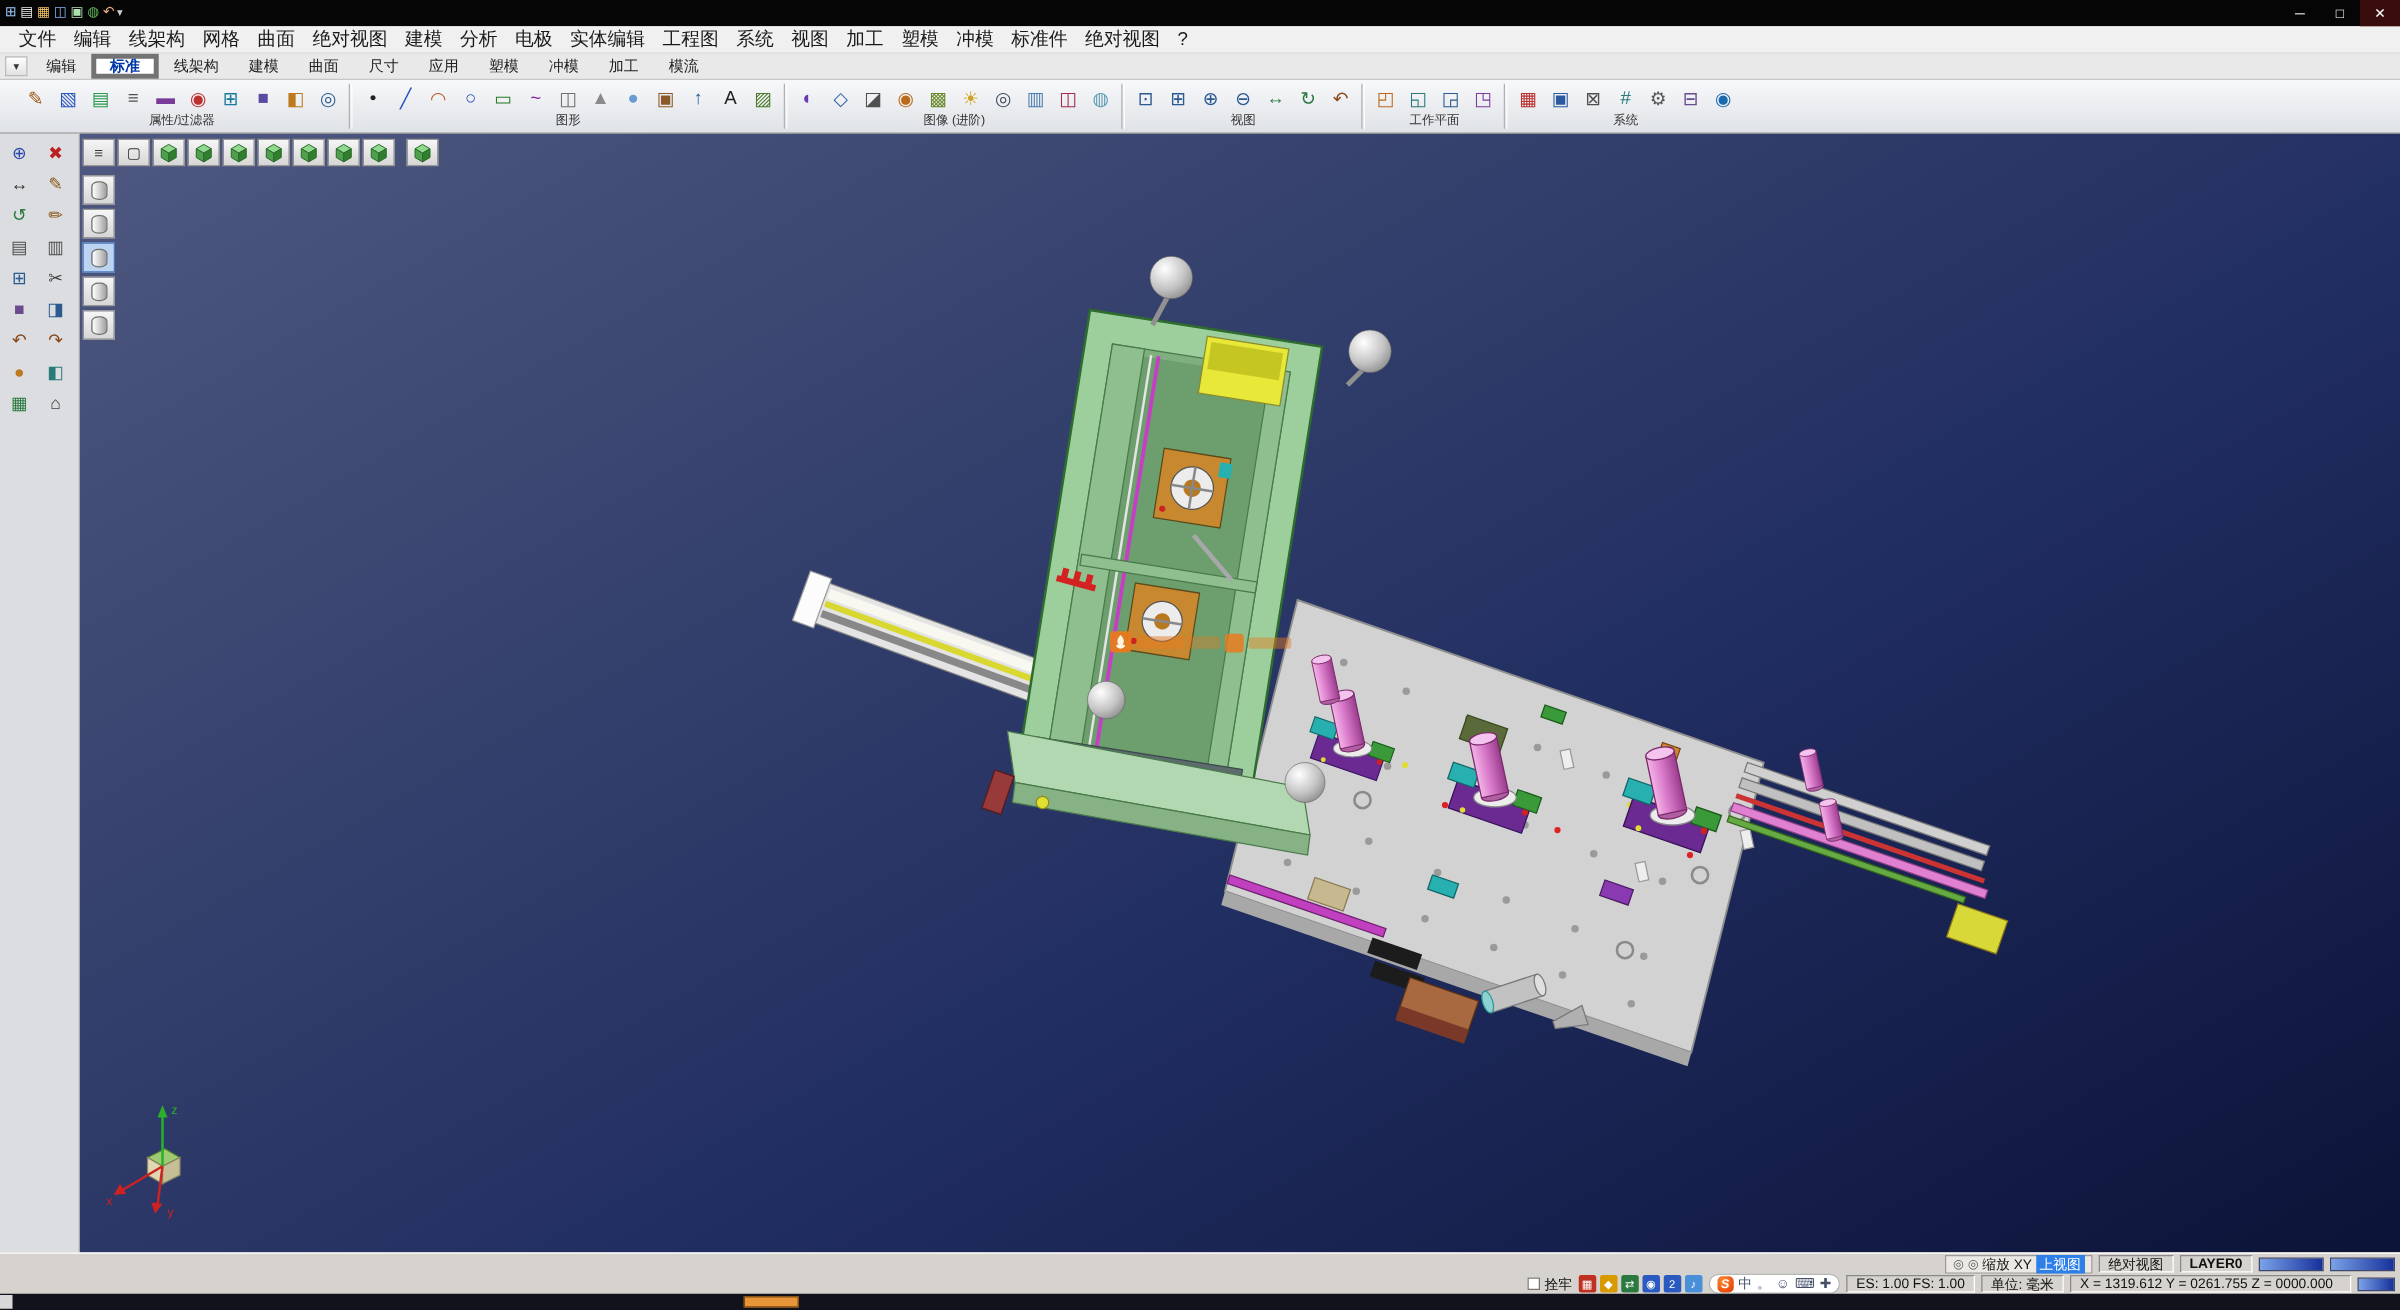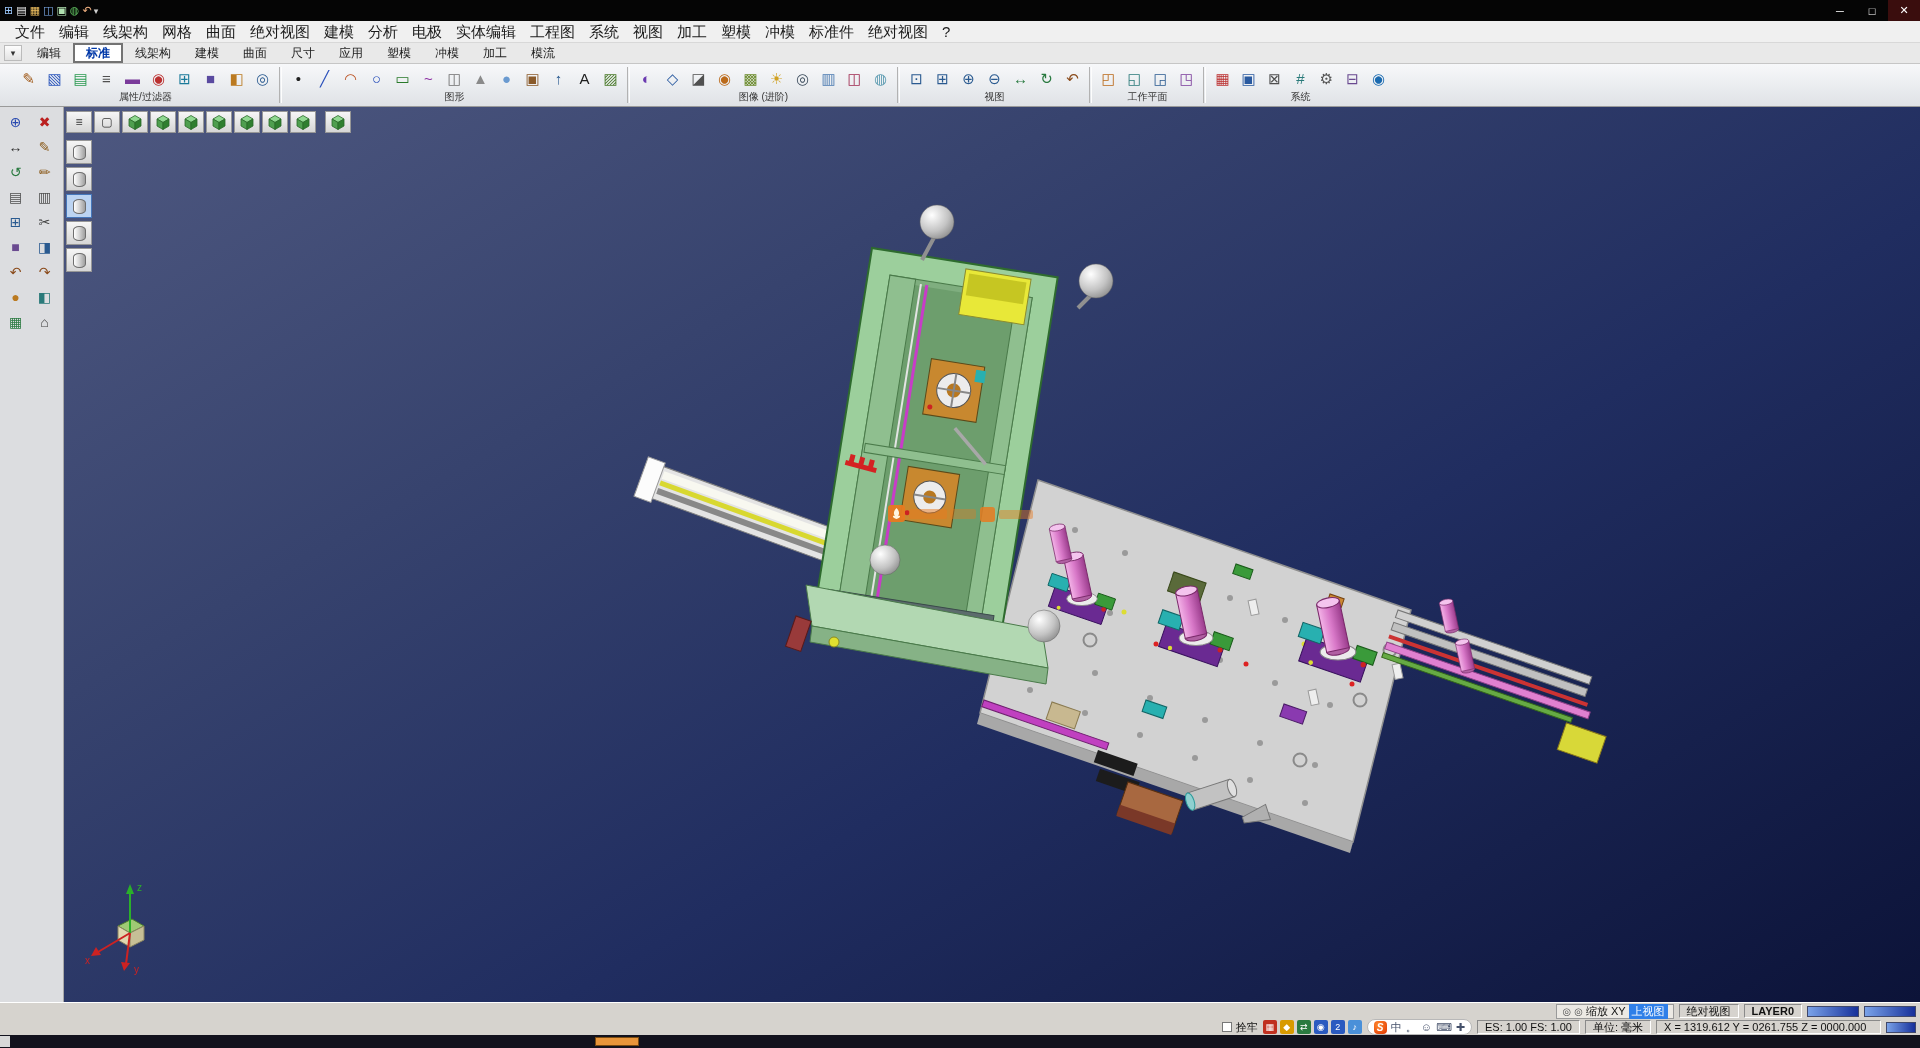--- a/index.html
+++ b/index.html
@@ -23,21 +23,21 @@
   .menubar{position:absolute;top:21px;left:0;right:0;height:22px;background:#f0f0f0;
     border-bottom:1px solid #d8d8d8;display:flex;align-items:center;padding-left:8px;}
   .menu-item{font-size:15px;color:#1a1a1a;padding:0 7px;line-height:22px;cursor:default;}
 
   
   .tabbar{position:absolute;top:43px;left:0;right:0;height:21px;background:#e9e9e9;
     border-bottom:1px solid #c6c6c6;display:flex;align-items:stretch;padding-left:4px;}
   .tab-dd{width:18px;display:flex;align-items:center;justify-content:center;font-size:9px;color:#333;
     border:1px solid #bbb;background:linear-gradient(#fdfdfd,#e2e2e2);margin:2px 3px 2px 0;}
   .tab{font-size:12px;color:#222;padding:0 11px;display:flex;align-items:center;border:1px solid transparent;}
-  .tab.active{background:#fff;border:2px solid #737373;color:#0038a8;font-weight:bold;}
+  .tab.active{background:#fff;border:4px solid #737373;color:#0038a8;font-weight:bold;}
 
   
   .toolbar{position:absolute;top:64px;left:0;right:0;height:43px;
     background:linear-gradient(#f7f8fa,#dfe2e6);border-bottom:1px solid #9a9a9a;
     display:flex;align-items:stretch;padding-left:16px;}
   .tb-group{display:flex;flex-direction:column;justify-content:flex-start;padding-top:2px;}
   .tb-icons{display:flex;gap:1px;}
   .tb-ic{width:25px;height:25px;display:flex;align-items:center;justify-content:center;
     font-size:15px;border:1px solid transparent;border-radius:2px;}
   .tb-label{text-align:center;font-size:10px;color:#333;line-height:12px;}

